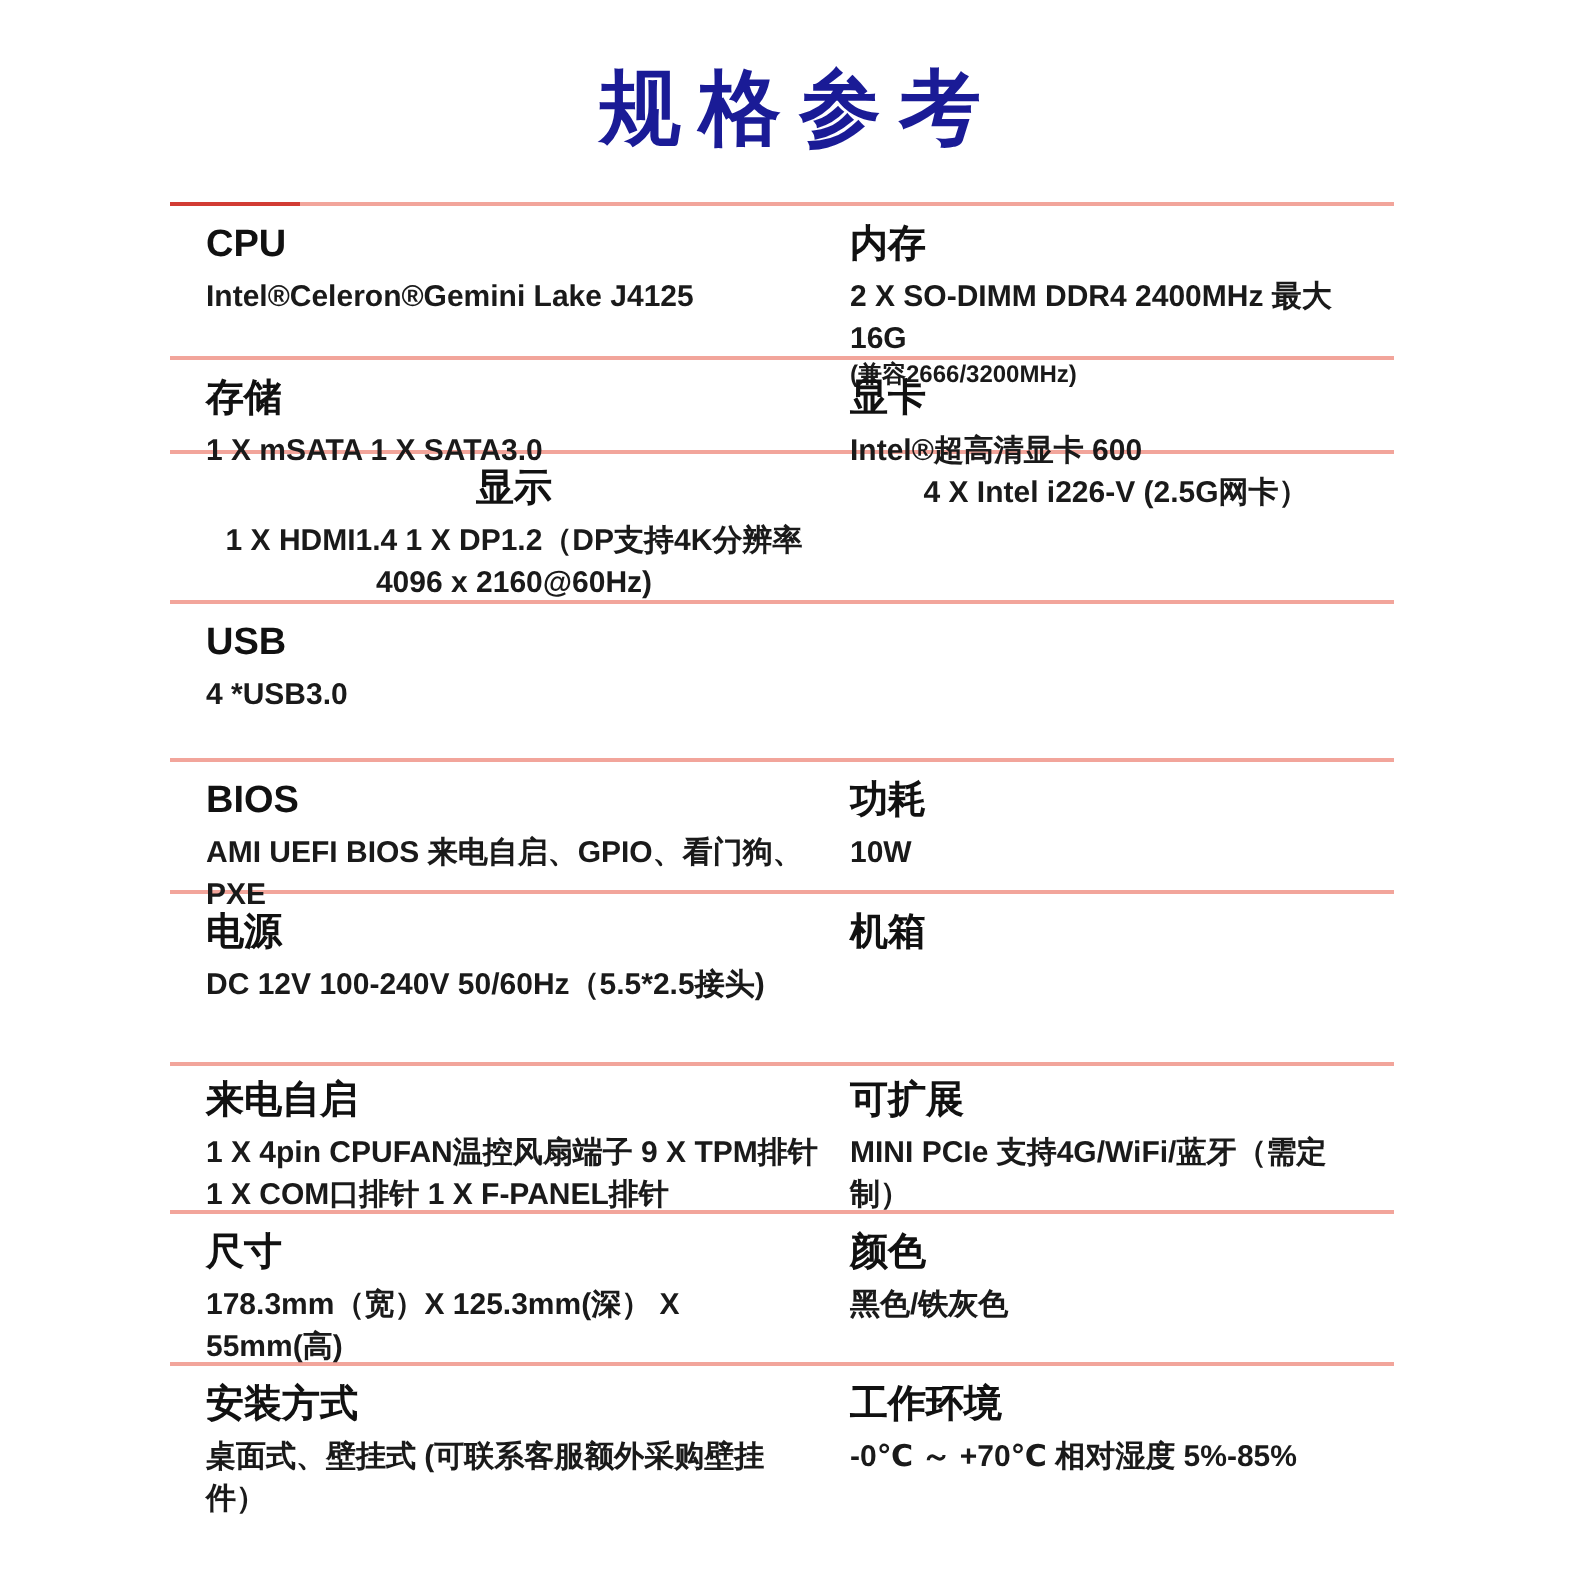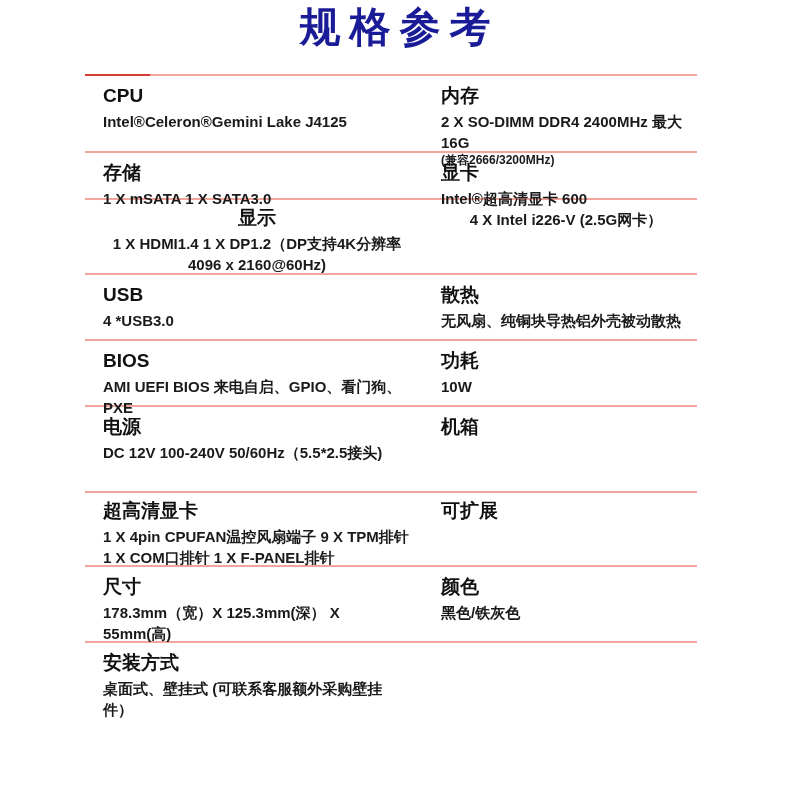--- a/index.html
+++ b/index.html
@@ -6,20 +6,21 @@
     --title:#1a1b96;
     --divider:#f2a59b;
     --divider-dark:#d23c34;
     --text:#1a1a1a;
   }
   *{margin:0;padding:0;box-sizing:border-box;}
   html,body{width:790px;height:790px;background:#ffffff;overflow:hidden;}
   body{font-family:"Liberation Sans","DejaVu Sans",sans-serif;color:var(--text);}
 
   .title{
+    margin-top:27px;
     text-align:center;
     font-size:41px;
     font-weight:900;
     color:var(--title);
     letter-spacing:9px;
     padding-left:9px; 
   }
 
   .table{
     margin-left:85px;
@@ -31,21 +32,20 @@
     height:2px;
     background:var(--divider);
   }
   .hr-top{
     background:linear-gradient(to right, var(--divider-dark) 0px, var(--divider-dark) 65px, var(--divider) 65px, var(--divider) 100%);
   }
 
   .row{
     display:flex;
     align-items:flex-start;
-    gap:16px;
   }
   .cell{
     padding-top:8px;
   }
   .cell.left{
     width:340px;
     padding-left:18px;
     padding-right:14px;
   }
   .cell.right{
@@ -68,21 +68,21 @@
   .v + .v{
     margin-top:0;
   }
   .v.small{
     font-size:12px;
     line-height:15px;
   }
 
   
   .r0{height:75px;} .r1{height:45px;} .r2{height:73px;text-align:center;}
-  .r3{height:64px;} .r4{height:64px;} .r5{height:84px;}
+  .r3{height:77px;} .r4{height:64px;} .r5{height:84px;}
   .r6{height:72px;} .r7{height:74px;} .r8{height:94px;}
   .r2 .cell, .r6 .cell{padding-top:6px;}
 </style>
 </head>
 <body>
 
 <h1 class="title">规格参考</h1>
 
 <div class="table">
 
@@ -123,24 +123,20 @@
       <div class="v">4 X Intel i226-V (2.5G网卡）</div>
     </div>
   </div>
   <div class="hr"></div>
 
   <div class="row r3">
     <div class="cell left">
       <div class="h">USB</div>
       <div class="v">4 *USB3.0</div>
     </div>
-    <div class="cell right">
-      <div class="h">散热</div>
-      <div class="v">无风扇、纯铜块导热铝外壳被动散热</div>
-    </div>
   </div>
   <div class="hr"></div>
 
   <div class="row r4">
     <div class="cell left">
       <div class="h">BIOS</div>
       <div class="v">AMI UEFI BIOS 来电自启、GPIO、看门狗、PXE</div>
     </div>
     <div class="cell right">
       <div class="h">功耗</div>
@@ -155,26 +151,27 @@
       <div class="v">DC 12V  100-240V 50/60Hz（5.5*2.5接头)</div>
     </div>
     <div class="cell right">
       <div class="h">机箱</div>
     </div>
   </div>
   <div class="hr"></div>
 
   <div class="row r6">
     <div class="cell left">
-      <div class="h">超高清显卡</div>
+      <div class="h">来电自启</div>
       <div class="v">1 X 4pin CPUFAN温控风扇端子  9 X TPM排针</div>
       <div class="v">1 X COM口排针  1 X F-PANEL排针</div>
     </div>
     <div class="cell right">
       <div class="h">可扩展</div>
+      <div class="v">MINI PCIe 支持4G/WiFi/蓝牙（需定制）</div>
     </div>
   </div>
   <div class="hr"></div>
 
   <div class="row r7">
     <div class="cell left">
       <div class="h">尺寸</div>
       <div class="v">178.3mm（宽）X 125.3mm(深） X 55mm(高)</div>
     </div>
     <div class="cell right">
@@ -182,15 +179,19 @@
       <div class="v">黑色/铁灰色</div>
     </div>
   </div>
   <div class="hr"></div>
 
   <div class="row r8">
     <div class="cell left">
       <div class="h">安装方式</div>
       <div class="v">桌面式、壁挂式 (可联系客服额外采购壁挂件）</div>
     </div>
+    <div class="cell right">
+      <div class="h">工作环境</div>
+      <div class="v">-0℃ ～ +70℃  相对湿度 5%-85%</div>
+    </div>
   </div>
 
 </div>
 
 </body></html>

